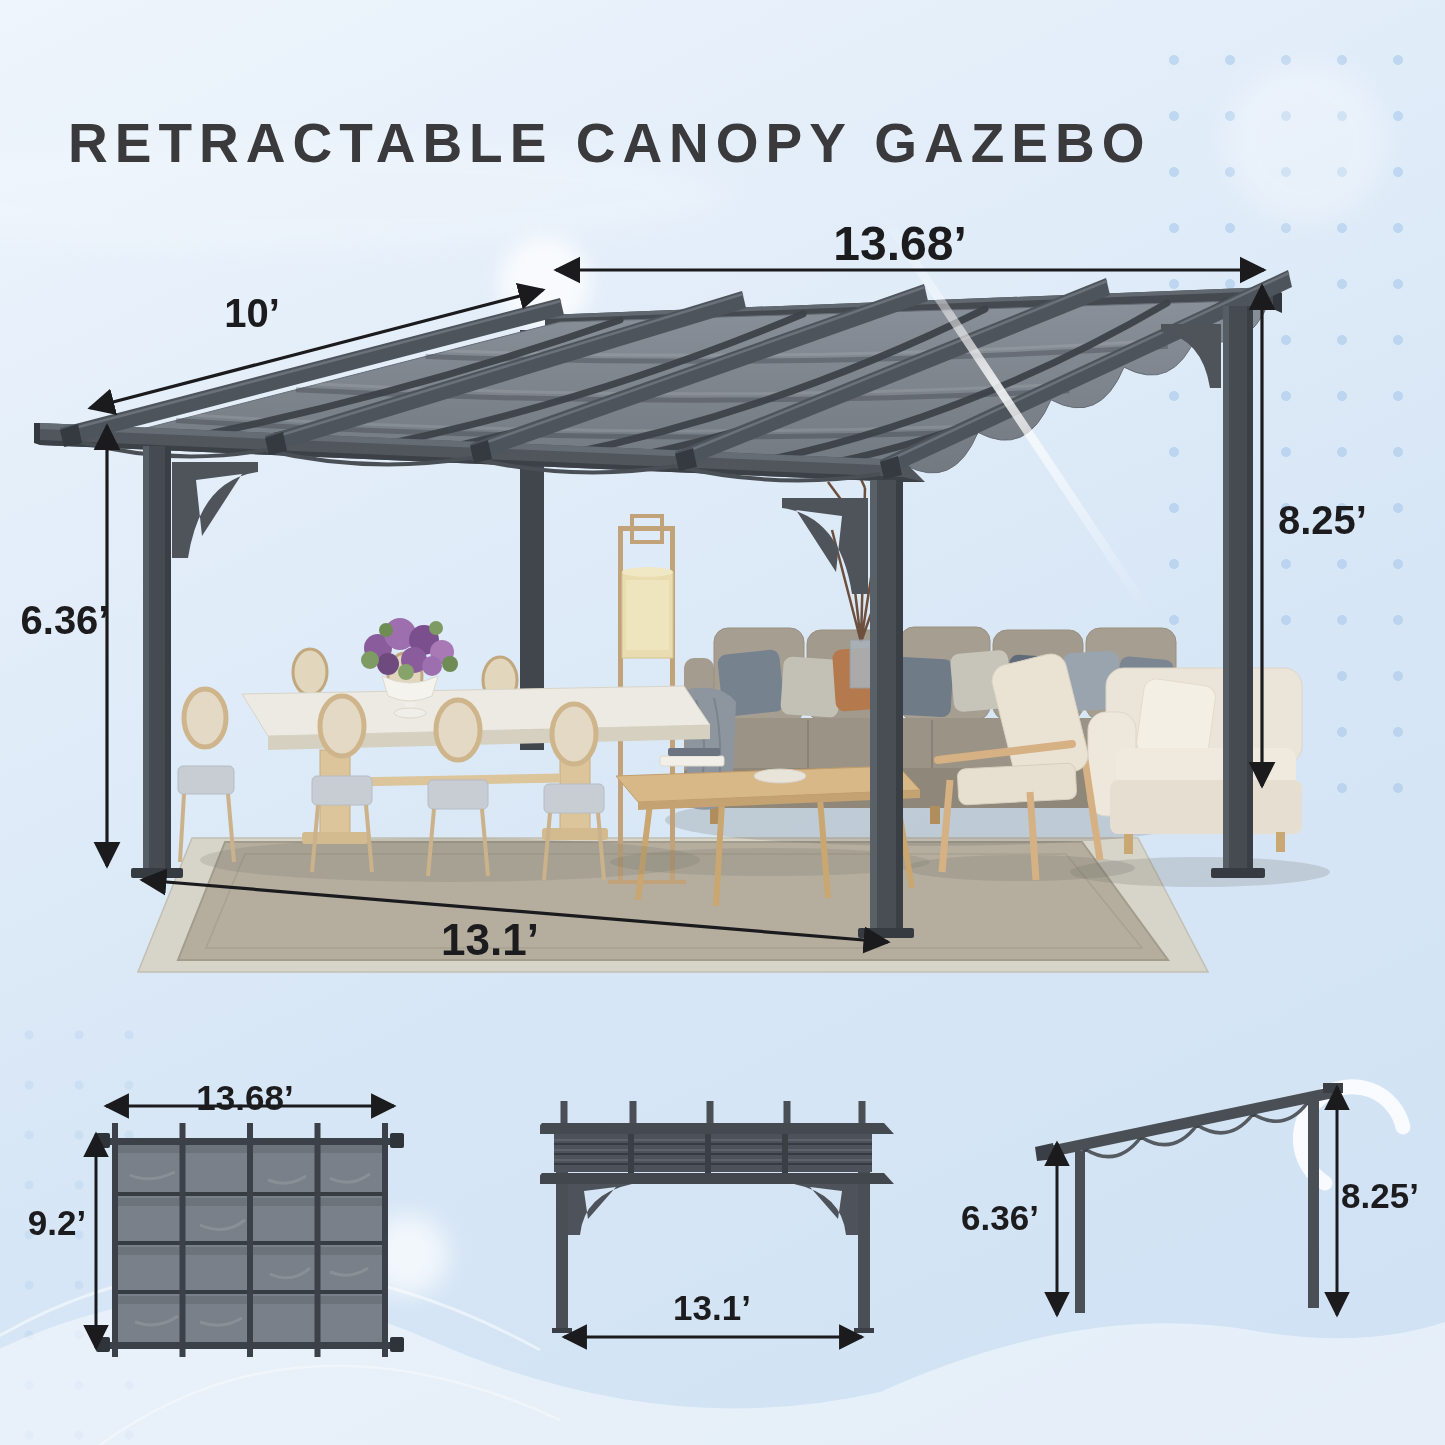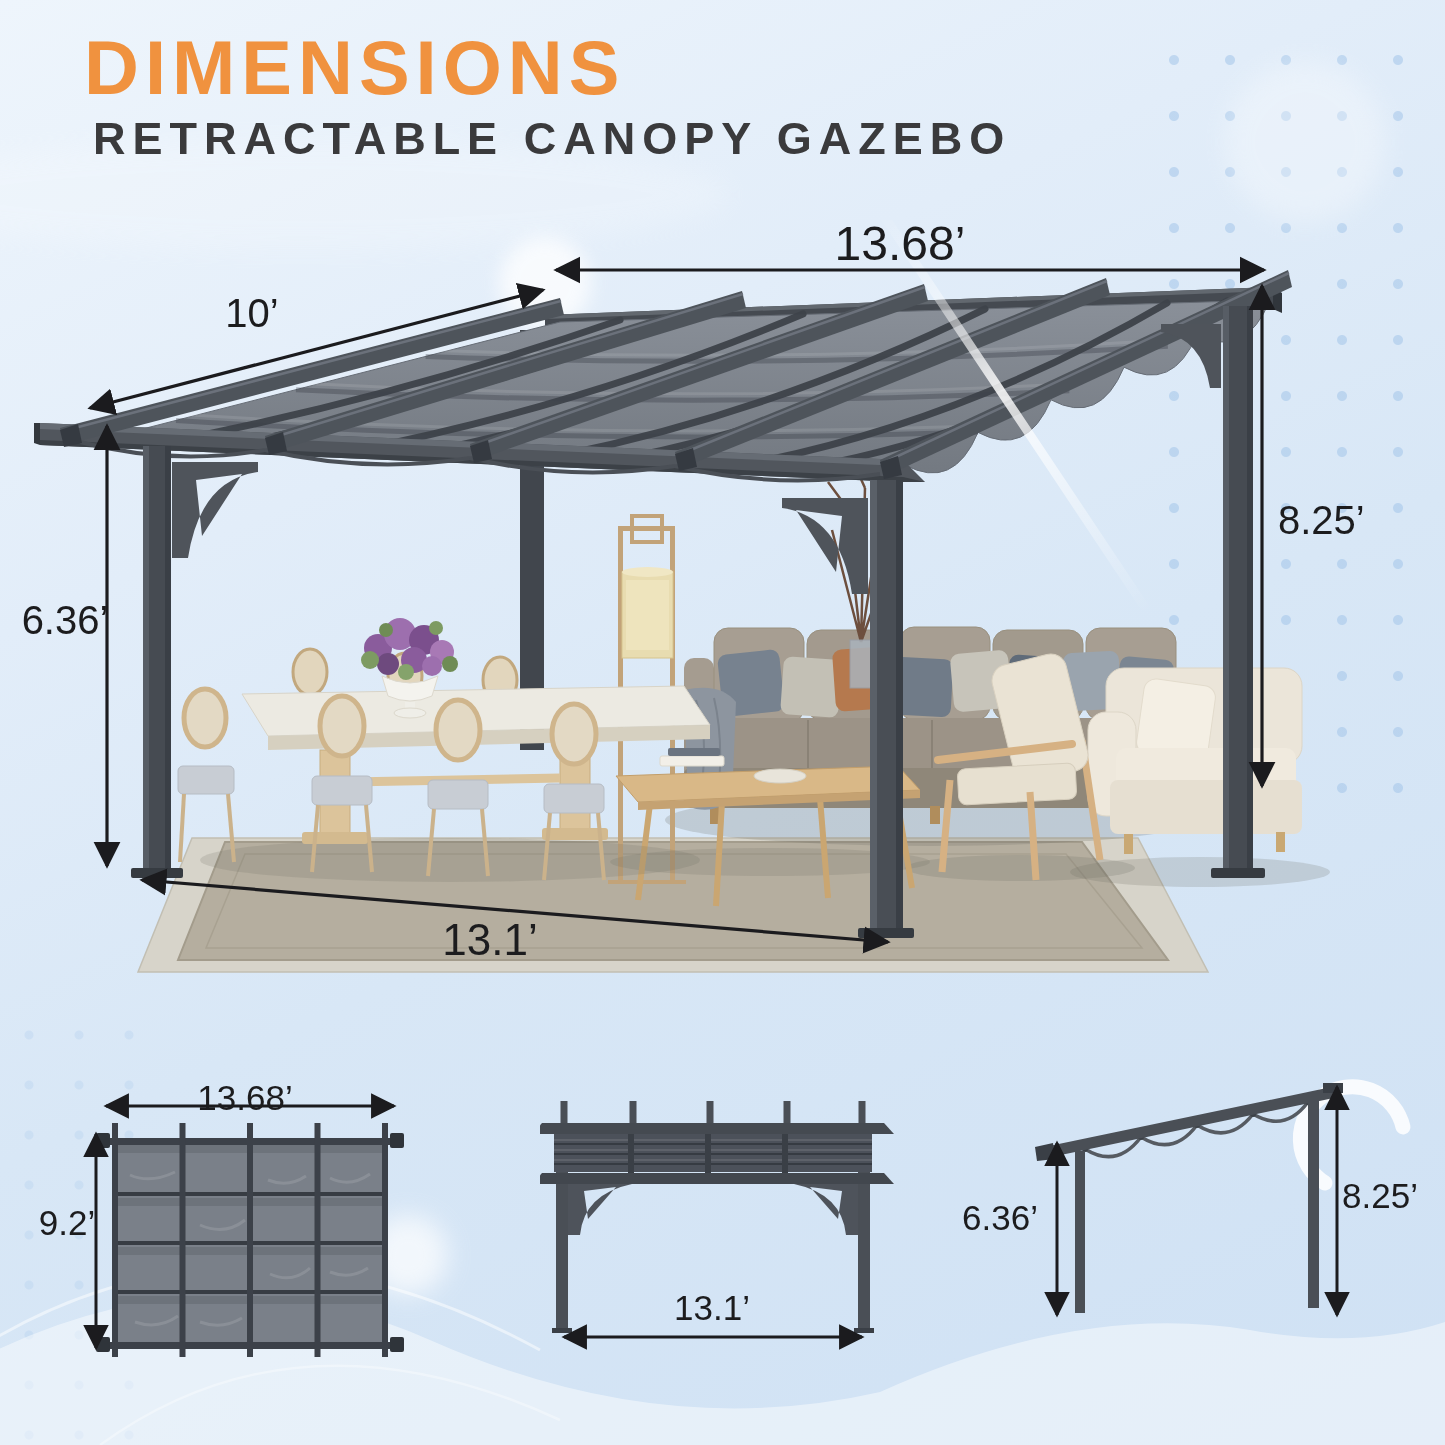--- a/index.html
+++ b/index.html
@@ -14,29 +14,29 @@
     background-image:radial-gradient(circle,rgba(163,197,233,.55) 4px,rgba(163,197,233,0) 5px);
     background-size:50px 50px;}
   svg{position:absolute;display:block;}
   .bg-deco{left:0;top:0;}
   .main-svg{left:20px;top:220px;}
   .tv-svg{left:30px;top:1060px;}
   .fv-svg{left:540px;top:1085px;}
   .sv-svg{left:935px;top:1065px;}
   h1,h2{position:absolute;margin:0;font-weight:bold;line-height:1;}
   h1{left:84px;top:30px;font-size:76px;letter-spacing:6px;color:#F0923F;}
-  h2{left:93px;top:116px;font-size:45px;letter-spacing:7px;color:#3A3A3C;}
-  .dim{position:absolute;color:#1C1C1E;font-weight:normal;text-align:center;line-height:1;}
+  h2{left:68px;top:116px;font-size:55px;letter-spacing:7px;color:#3A3A3C;}
+  .dim{position:absolute;color:#1C1C1E;font-weight:bold;text-align:center;line-height:1;}
   .d-cl{left:775px;top:220px;width:250px;font-size:48px;}
   .d-rd{left:192px;top:293px;width:120px;font-size:40px;}
   .d-bh{left:1278px;top:500px;width:170px;font-size:40px;text-align:left;}
   .d-fh{left:5px;top:600px;width:120px;font-size:40px;}
   .d-ps{left:390px;top:918px;width:200px;font-size:44px;}
   .d-tvl{left:145px;top:1080px;width:200px;font-size:35px;}
-  .d-tvw{left:12px;top:1205px;width:110px;font-size:35px;text-align:center;}
+  .d-tvw{left:2px;top:1205px;width:110px;font-size:35px;text-align:center;}
   .d-fvw{left:612px;top:1290px;width:200px;font-size:35px;}
   .d-svf{left:900px;top:1200px;width:200px;font-size:35px;}
   .d-svb{left:1280px;top:1178px;width:200px;font-size:35px;}
 </style>
 </head>
 <body>
 
 <div class="page">
 
   <div class="dots dots-right"></div>
@@ -49,21 +49,20 @@
         </filter>
       </defs>
     <ellipse cx="300" cy="195" rx="430" ry="55" fill="#ffffff" opacity="0.18" filter="url(#bb)"></ellipse>
     <circle cx="1305" cy="142" r="80" fill="#ffffff" opacity="0.30" filter="url(#bb)"></circle>
     <circle cx="408" cy="1255" r="40" fill="#ffffff" opacity="0.70" filter="url(#bb)"></circle>
     <path d="M -80 1445 L -80 1392 Q 180 1230 430 1340 Q 660 1442 880 1392 Q 1080 1302 1250 1330 Q 1360 1350 1445 1322 L 1445 1445 Z" fill="#ffffff" opacity="0.45"></path>
     <path d="M -40 1360 Q 230 1180 540 1350" stroke="#ffffff" stroke-width="3" fill="none" opacity="0.5"></path>
     <path d="M 100 1445 Q 300 1300 560 1420" stroke="#ffffff" stroke-width="2.5" fill="none" opacity="0.35"></path>
   </svg>
 
-  <h1>DIMENSIONS</h1>
   <h2>RETRACTABLE CANOPY GAZEBO</h2>
 
   <svg class="main-svg" width="1405" height="790" viewBox="0 0 1405 790">
     <defs>
       <marker id="mA" viewBox="0 0 10 10" refX="9" refY="5" markerWidth="8.5" markerHeight="8.5" orient="auto-start-reverse">
         <path d="M0,0L10,5L0,10z" fill="#1b1b1e"></path>
       </marker>
       <linearGradient id="fabG" x1="0" y1="80" x2="0" y2="255" gradientUnits="userSpaceOnUse">
         <stop offset="0" stop-color="#8a9099"></stop>
           <stop offset="1" stop-color="#737981"></stop>

